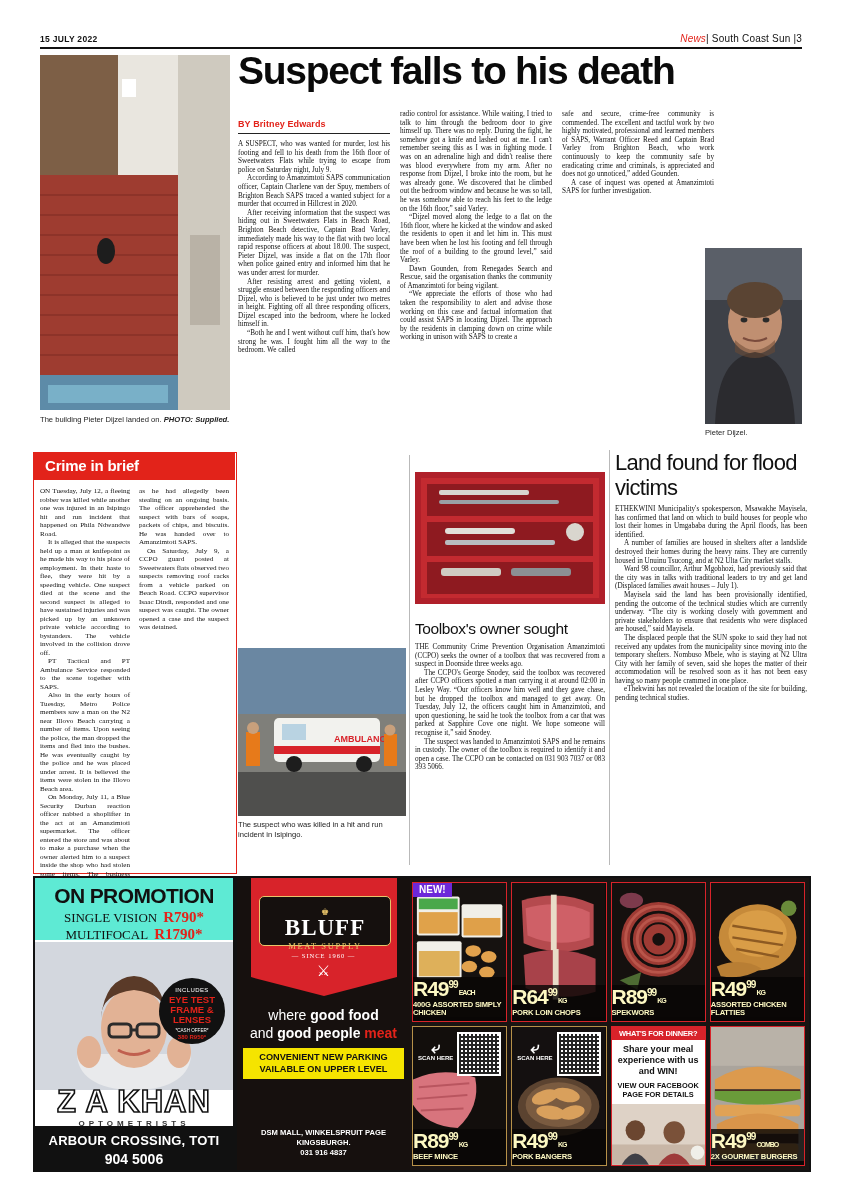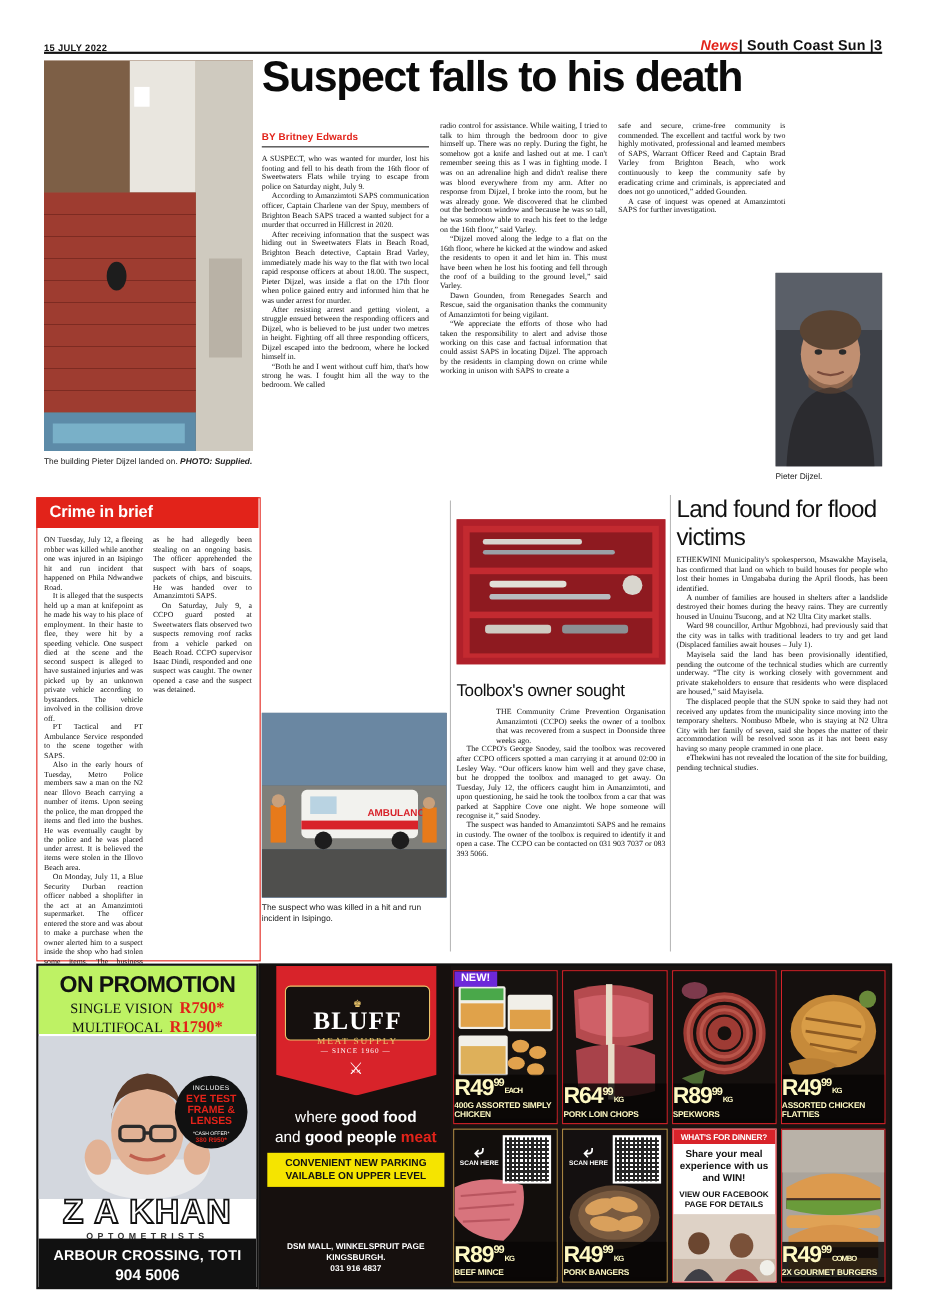--- a/index.html
+++ b/index.html
@@ -2,21 +2,21 @@
 <html><head>
 <meta charset="utf-8">
 <style>
   html,body{margin:0;padding:0;background:#ffffff;}
   body{width:842px;height:1191px;font-family:"Liberation Serif",serif;color:#111;}
   .page{position:relative;width:842px;height:1191px;background:#fff;overflow:hidden;}
 
   
   .masthead{position:absolute;left:40px;top:33px;width:762px;display:flex;justify-content:space-between;align-items:flex-end;}
   .mast-date{font-family:"Liberation Sans",sans-serif;font-size:8.5px;font-weight:bold;letter-spacing:.3px;color:#111;}
-  .mast-right{font-family:"Liberation Sans",sans-serif;font-size:13px;font-weight:bold;letter-spacing:.2px;color:#111;}
+  .mast-right{font-family:"Liberation Sans",sans-serif;font-size:10px;font-weight:normal;letter-spacing:.2px;color:#111;}
   .mast-right .sec{color:#e2231a;font-style:italic;}
   .mast-rule{position:absolute;left:40px;top:47px;width:762px;height:1.6px;background:#111;}
 
   
   .headline{position:absolute;left:238px;top:50px;width:564px;font-family:"Liberation Sans",sans-serif;
             font-weight:bold;font-size:39px;line-height:42px;letter-spacing:-1.3px;color:#0a0a0a;}
   .byline{position:absolute;left:238px;top:119px;width:152px;font-family:"Liberation Sans",sans-serif;
           font-weight:bold;font-size:9px;color:#e2231a;letter-spacing:.1px;}
   .byline-rule{position:absolute;left:238px;top:133px;width:152px;height:1px;background:#222;}
 
@@ -44,37 +44,37 @@
   .crimecols{position:absolute;left:40px;top:487px;width:190px;display:flex;gap:9px;}
   .crimecol{width:90px;font-size:7.1px;line-height:8.5px;text-align:justify;}
   .crimecol p{margin:0;text-indent:8px;}
   .crimecol p.first{text-indent:0;}
 
   
   .tbphoto{position:absolute;left:415px;top:472px;width:190px;height:132px;overflow:hidden;background:#b5222a;}
   .toolhead{position:absolute;left:415px;top:620px;width:190px;font-family:"Liberation Sans",sans-serif;font-size:15.5px;line-height:17px;color:#111;letter-spacing:-.4px;}
   .toolbody{position:absolute;left:415px;top:643px;width:190px;font-size:7.2px;line-height:8.6px;text-align:justify;}
   .toolbody p{margin:0;text-indent:9px;}
-  .toolbody p.first{text-indent:0;margin-left:36px;}
+  .toolbody p.first{text-indent:0;}
 
   .ambphoto{position:absolute;left:238px;top:648px;width:168px;height:168px;overflow:hidden;background:#2f4a6b;}
   .ambcap{position:absolute;left:238px;top:820px;width:168px;font-family:"Liberation Sans",sans-serif;font-size:7.6px;line-height:10px;color:#222;}
 
   
   .landhead{position:absolute;left:615px;top:450px;width:192px;font-family:"Liberation Sans",sans-serif;font-size:22px;line-height:25px;color:#111;letter-spacing:-.7px;}
   .landbody{position:absolute;left:615px;top:505px;width:192px;font-size:7.2px;line-height:8.6px;text-align:justify;}
   .landbody p{margin:0;text-indent:9px;}
   .landbody p.first{text-indent:0;}
 
   
   .vrule{position:absolute;background:#b9b9b9;width:1px;}
 
   
   .optad{position:absolute;left:33px;top:876px;width:198px;height:292px;border:2px solid #111;background:#fff;overflow:hidden;}
-  .opt-top{position:absolute;left:0;top:0;width:100%;height:62px;background:#bef264;}
+  .opt-top{position:absolute;left:0;top:0;width:100%;height:62px;background:#5eead4;}
   .opt-promo{position:absolute;top:6px;width:100%;text-align:center;font-family:"Liberation Sans",sans-serif;font-weight:bold;font-size:21px;letter-spacing:-.6px;color:#111;}
   .opt-l1,.opt-l2{position:absolute;width:100%;font-family:Liberation Serif, serif;font-size:13px;color:#111;display:flex;justify-content:center;gap:6px;align-items:baseline;}
   .opt-l1{top:31px;} .opt-l2{top:48px;}
   .opt-l1 b,.opt-l2 b{color:#e2231a;font-size:15px;}
   .opt-photo{position:absolute;left:0;top:64px;width:100%;height:148px;overflow:hidden;background:#cfd3dd;}
   .opt-badge{position:absolute;right:8px;top:100px;width:66px;height:66px;border-radius:50%;background:#111;color:#fff;text-align:center;font-family:"Liberation Sans",sans-serif;}
   .opt-badge .b1{font-size:6px;margin-top:9px;letter-spacing:.4px;}
   .opt-badge .b2{font-size:9.5px;font-weight:bold;color:#e2231a;line-height:10px;margin-top:2px;}
   .opt-badge .b3{font-size:4.6px;margin-top:3px;}
   .opt-badge .b4{font-size:6px;color:#e2231a;font-weight:bold;margin-top:1px;}

